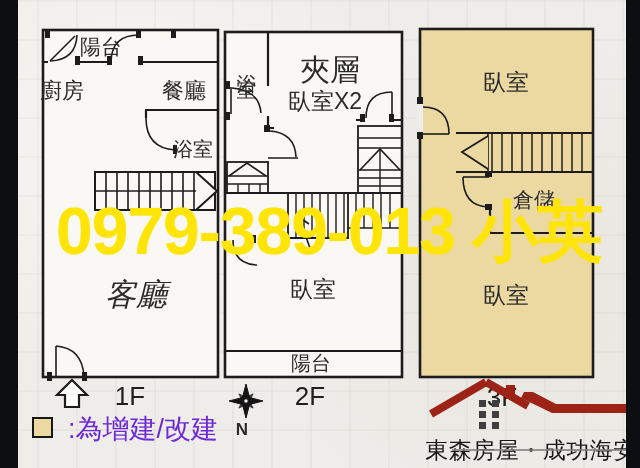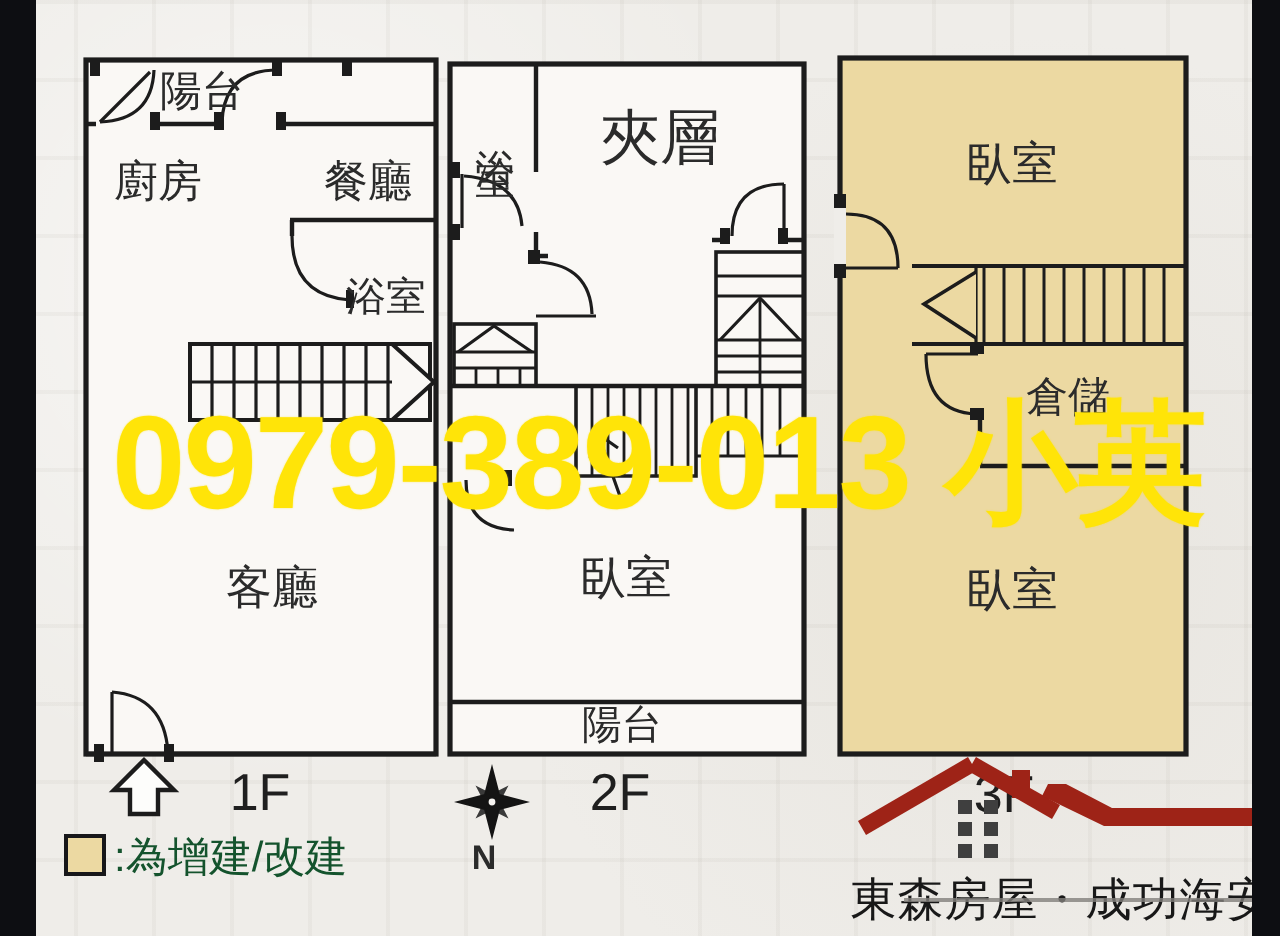--- a/index.html
+++ b/index.html
@@ -18,21 +18,21 @@
   svg.logo{position:absolute;left:0;top:0;z-index:4;pointer-events:none;}
   .lbl{position:absolute;z-index:2;transform:translate(-50%,-50%);white-space:nowrap;
        color:#2b2b2b;font-weight:500;line-height:1;}
   .vert{writing-mode:vertical-rl;text-orientation:upright;letter-spacing:4px;}
   .floor{font-size:26px;color:#1f1f1f;}
   #watermark{position:absolute;left:12px;top:198px;z-index:3;font-size:66px;font-weight:800;
        color:#FFE408;letter-spacing:-1px;white-space:nowrap;line-height:1;
        text-shadow:0 0 1px rgba(255,228,8,.6);margin-left:44px;}
   #legend-swatch{position:absolute;left:32px;top:417px;width:21px;height:21px;z-index:2;
        background:#ECD9A2;border:2.5px solid #17171a;box-sizing:border-box;}
-  #legend-label{left:57px;top:429px;transform:translate(0,-50%);font-size:21px;color:#14532d;}
+  #legend-label{left:68px;top:429px;transform:translate(0,-50%);font-size:27px;color:#6d28d9;}
   #brand{left:424px;top:450px;transform:translate(0,-50%);width:214px;text-align:center;
        font-size:23px;font-weight:400;color:#181818;letter-spacing:.5px;z-index:2;}
   #disclaimer{left:331px;top:446px;transform:translate(0,-50%);font-size:15px;
        color:rgba(138,135,130,.92);letter-spacing:.5px;z-index:2;}
   #strike-line{position:absolute;left:452px;top:449px;width:182px;height:0;
        border-top:2px solid rgba(130,128,124,.8);z-index:2;}
   #company{left:377px;top:461px;transform:translate(0,-50%);font-size:12.5px;
        color:rgba(125,122,118,.95);letter-spacing:8px;z-index:2;}
 </style>
 </head>
@@ -146,28 +146,29 @@
 
       <g>
         <polygon points="253.1,393.9 249.4,401 253.1,408.1 246,404.6 238.9,408.1 242.6,401 238.9,393.9 246,397.4" fill="#3a3a3a" stroke="#3a3a3a" stroke-width="1"></polygon>
         <polygon points="246,384 249.5,397.5 263,401 249.5,404.5 246,418 242.5,404.5 229,401 242.5,397.5" fill="#141414" stroke="#141414" stroke-width="1"></polygon>
         <circle cx="246" cy="401" r="2.2" fill="#f5f3f0" stroke="#141414" stroke-width="1"></circle>
       </g>
     </g>
   </svg>
 
   <span class="lbl" style="left:101px;top:46px;font-size:21px;">陽台</span>
-  <span class="lbl" style="left:79px;top:91px;font-size:22px;">廚房</span>
+  <span class="lbl" style="left:62px;top:91px;font-size:22px;">廚房</span>
   <span class="lbl" style="left:184px;top:91px;font-size:22px;text-align:center;">餐廳</span>
   <span class="lbl" style="left:193px;top:149px;font-size:20px;">浴室</span>
-  <span class="lbl" style="left:136px;top:294px;font-size:23px;">客廳</span>
+  <span class="lbl" style="left:136px;top:294px;font-size:31px;font-style:italic;">客廳</span>
   <span class="lbl floor" style="left:130px;top:396px;">1F</span>
 
   <span class="lbl vert" style="left:247px;top:62px;font-size:20px;">浴室</span>
   <span class="lbl" style="left:330px;top:70px;font-size:30px;">夾層</span>
+  <span class="lbl" style="left:325px;top:101px;font-size:23px;">臥室X2</span>
   <span class="lbl" style="left:313px;top:289px;font-size:23px;">臥室</span>
   <span class="lbl" style="left:311px;top:363px;font-size:20px;">陽台</span>
   <span class="lbl floor" style="left:310px;top:396px;">2F</span>
   <span class="lbl" style="left:242px;top:429px;font-size:17px;font-weight:600;">N</span>
 
   <span class="lbl" style="left:506px;top:82px;font-size:23px;">臥室</span>
   <span class="lbl" style="left:534px;top:199px;font-size:21px;">倉儲</span>
   <span class="lbl" style="left:506px;top:295px;font-size:23px;">臥室</span>
   <span class="lbl floor" style="left:502px;top:397px;">3F</span>
 

